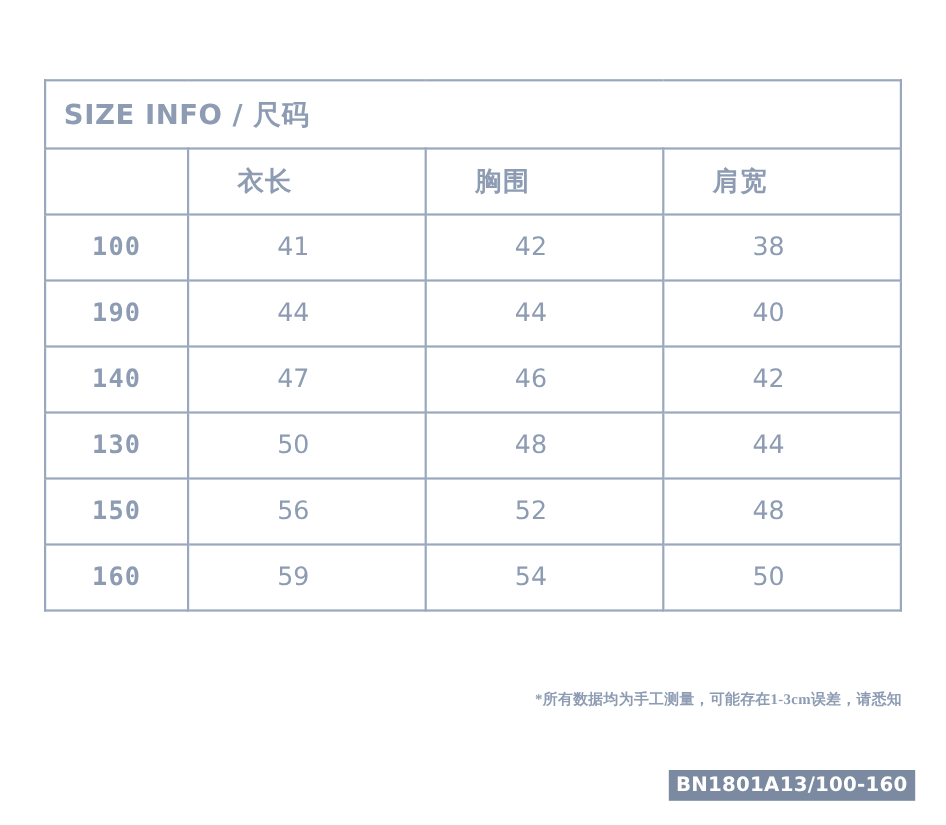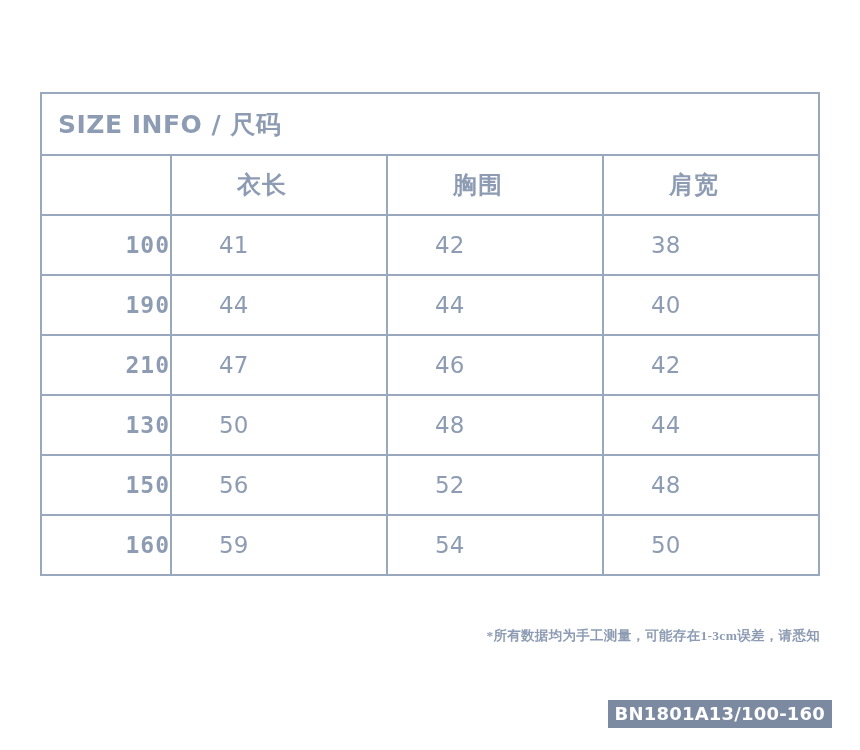--- a/index.html
+++ b/index.html
@@ -11,21 +11,21 @@
     height: 750px;
     background: #ffffff;
     font-family: "Liberation Sans", sans-serif;
     position: relative;
     overflow: hidden;
   }
 
   .sheet {
     position: absolute;
     left: 40px;
-    top: 92px;
+    top: 72px;
     width: 780px;
   }
 
   table.size-table {
     width: 780px;
     border-collapse: collapse;
     table-layout: fixed;
   }
 
   table.size-table td {
@@ -51,42 +51,42 @@
   .col-data { width: 216px; }
 
   .head-row td {
     height: 58px;
   }
   .head-label {
     font-family: "DejaVu Sans", sans-serif;
     font-weight: bold;
     font-size: 24px;
     color: #8d9cb3;
-    padding-left: 65px;
+    padding-left: 44px;
     letter-spacing: 1px;
   }
 
   .body-row td {
     height: 58px;
   }
 
   .size-label {
     font-family: "DejaVu Sans Mono", monospace;
     font-weight: bold;
     font-size: 23px;
     color: #8d9cb3;
-    text-align: right;
+    text-align: center;
     letter-spacing: 1px;
   }
 
   .data-val {
     font-family: "DejaVu Sans", sans-serif;
     font-size: 23px;
     color: #8d9cb3;
-    padding-left: 47px;
+    padding-left: 80px;
   }
 
   .note {
     position: absolute;
     right: 40px;
     top: 627px;
     font-family: Liberation Serif, serif;
     font-size: 13.5px;
     color: #8d9cb3;
     font-weight: bold;
@@ -163,21 +163,21 @@
         <td>
           <div class="data-val">44</div>
         </td>
         <td>
           <div class="data-val">40</div>
         </td>
       </tr>
 
       <tr class="body-row">
         <td>
-          <div class="size-label">210</div>
+          <div class="size-label">140</div>
         </td>
         <td>
           <div class="data-val">47</div>
         </td>
         <td>
           <div class="data-val">46</div>
         </td>
         <td>
           <div class="data-val">42</div>
         </td>

